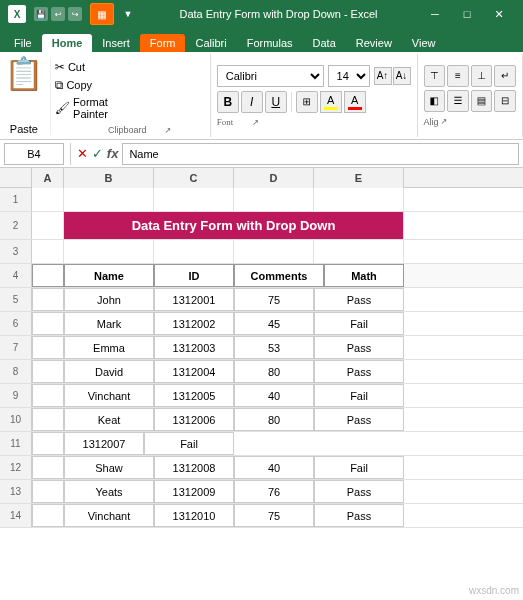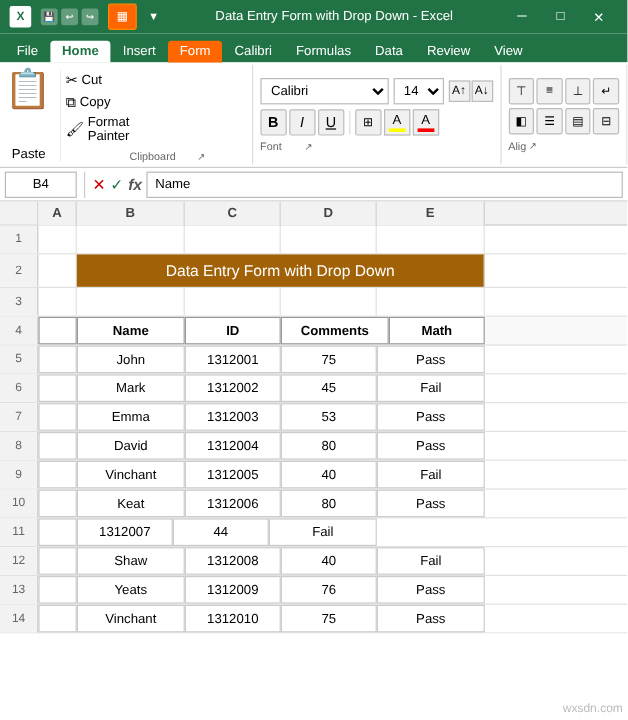--- a/index.html
+++ b/index.html
@@ -220,23 +220,23 @@
     
     .header-row .sheet-cell {
       font-weight: bold;
       background: #fff;
       border: 1px solid #999;
     }
     .header-row .sheet-cell.col-b { background: #fff; }
 
     
     .title-cell {
-      background: #a16207;
+      background: #be185d;
       color: #fff;
-      font-weight: normal;
+      font-weight: bold;
       font-size: 13px;
       display: flex;
       align-items: center;
       justify-content: center;
     }
 
     
     .data-row .sheet-cell {
       border: 1px solid #ccc;
     }
@@ -355,21 +355,21 @@
       <div class="fmt-btn" style="font-size:10px;">⊞</div>
       <div class="color-btn">
         <span style="font-size:11px;">A</span>
         <div class="color-underline" style="background:#ffff00;"></div>
       </div>
       <div class="color-btn">
         <span style="font-size:11px;">A</span>
         <div class="color-underline" style="background:#ff0000;"></div>
       </div>
     </div>
-    <div style="font-size:9px; color:#666; margin-top:4px; display:flex; align-items:flex-end; gap:19px;">
+    <div style="font-size:9px; color:#666; margin-top:4px; display:flex; align-items:flex-end; gap:19px;font-family:Liberation Serif, serif;">
       <span>Font</span>
       <span style="cursor:pointer; font-size:8px;">↗</span>
     </div>
   </div>
 
   <div style="display:flex; flex-direction:column; padding:4px 6px; justify-content:center; border-right:1px solid #ddd; min-width:80px;">
     <div class="align-row">
       <div class="fmt-btn" style="font-size:10px;">⊤</div>
       <div class="fmt-btn" style="font-size:10px;">≡</div>
       <div class="fmt-btn" style="font-size:10px;">⊥</div>
@@ -489,21 +489,20 @@
     <div class="sheet-cell col-a"></div>
     <div class="sheet-cell col-b">Keat</div>
     <div class="sheet-cell col-c">1312006</div>
     <div class="sheet-cell col-d">80</div>
     <div class="sheet-cell col-e">Pass</div>
   </div>
       <div class="sheet-row data-row">
     <div class="row-num">11</div>
     <div class="sheet-cell col-a"></div>
     <div class="sheet-cell col-c">1312007</div>
-    <div class="sheet-cell col-d">44</div>
     <div class="sheet-cell col-e">Fail</div>
   </div>
       <div class="sheet-row data-row">
     <div class="row-num">12</div>
     <div class="sheet-cell col-a"></div>
     <div class="sheet-cell col-b">Shaw</div>
     <div class="sheet-cell col-c">1312008</div>
     <div class="sheet-cell col-d">40</div>
     <div class="sheet-cell col-e">Fail</div>
   </div>

